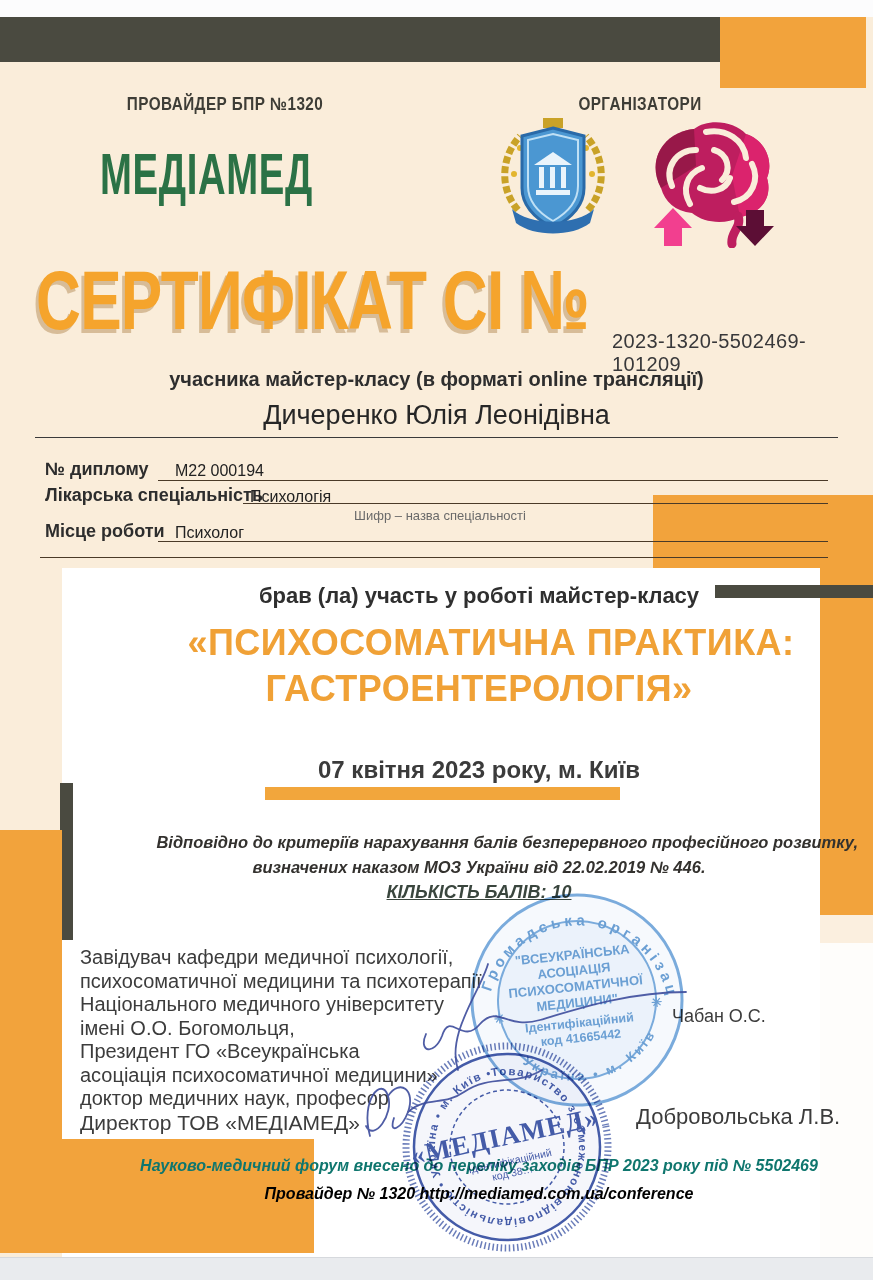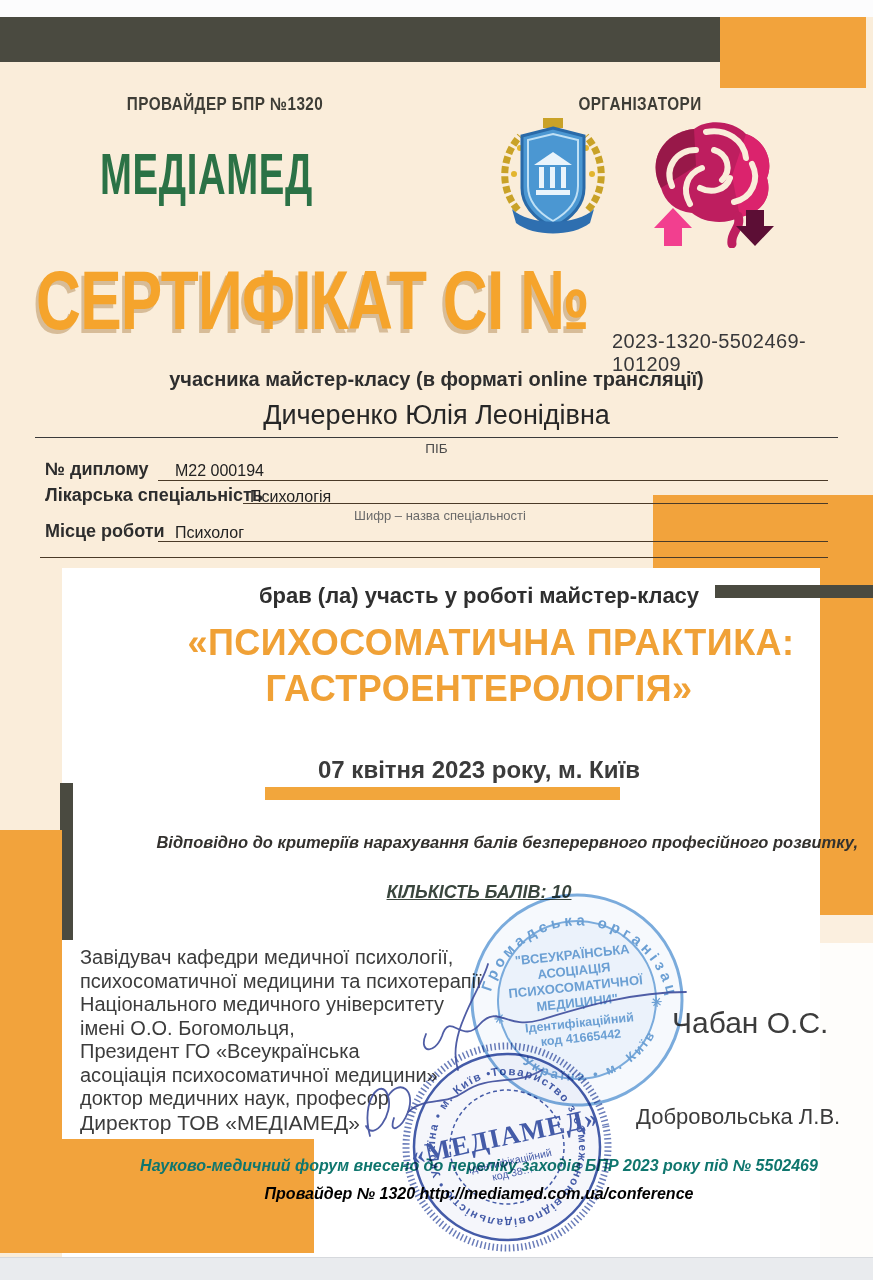--- a/index.html
+++ b/index.html
@@ -86,21 +86,20 @@
 
   <div class="abs" style="left:36px;top:256px;font-size:84px;font-weight:bold;line-height:1.05;color:#F5A42C;
               transform:scaleX(.74);transform-origin:left top;letter-spacing:-1px;
               text-shadow:-4px 4px 0 rgba(150,98,30,.35);white-space:nowrap;">СЕРТИФІКАТ СІ №</div>
   <div class="abs" style="left:612px;top:330px;font-size:20px;color:#38383A;letter-spacing:.4px;">2023-1320-5502469-101209</div>
 
   <div class="abs ctrfull" style="top:400px;font-size:27px;color:#262626;">Дичеренко Юлія Леонідівна</div>
 
   <div class="abs ctrfull" style="top:368px;font-size:20px;font-weight:bold;color:#2E2E2E;">учасника майстер-класу (в форматі online трансляції)</div>
   <div class="abs hline" style="left:35px;top:437px;width:803px;"></div>
-  <div class="abs ctrfull" style="top:441px;font-size:13.5px;color:#4a4a4a;">ПІБ</div>
 
   <div class="abs lbl" style="left:45px;top:459px;">№ диплому</div>
   <div class="abs val" style="left:175px;top:462px;">М22 000194</div>
   <div class="abs hline" style="left:158px;top:480px;width:670px;border-color:#4a3a28;"></div>
 
   <div class="abs lbl" style="left:45px;top:485px;">Лікарська спеціальність</div>
   <div class="abs val" style="left:250px;top:488px;">Психологія</div>
   <div class="abs hline" style="left:243px;top:503px;width:585px;border-color:#4a3a28;"></div>
   <div class="abs" style="left:300px;top:508px;width:280px;text-align:center;font-size:13px;color:#6a6a6a;">Шифр – назва спеціальності</div>
 
@@ -110,30 +109,31 @@
 
   <div class="abs hline" style="left:40px;top:557px;width:788px;border-color:#4a3a28;"></div>
 
   <div class="abs ctr" style="top:583px;font-size:22px;font-weight:bold;color:#2F2F2F;">брав (ла) участь у роботі майстер-класу</div>
   <div class="abs ctr" style="top:622px;font-size:36px;font-weight:bold;color:#F0A136;letter-spacing:.5px;padding-left:12px;">«ПСИХОСОМАТИЧНА ПРАКТИКА:</div>
   <div class="abs ctr" style="top:668px;font-size:36px;font-weight:bold;color:#F0A136;letter-spacing:.5px;">ГАСТРОЕНТЕРОЛОГІЯ»</div>
   <div class="abs ctr" style="top:756px;font-size:24px;font-weight:bold;color:#3B3B3B;">07 квітня 2023 року, м. Київ</div>
   <div class="abs" style="left:265px;top:787px;width:355px;height:13px;background:#F2A63C;"></div>
 
   <div class="abs ctr ital" style="top:833px;font-size:16.5px;text-align:right;">Відповідно до критеріїв нарахування балів безперервного професійного розвитку,</div>
+  <div class="abs ctr ital" style="top:858px;font-size:16.5px;">визначених наказом МОЗ України від 22.02.2019 № 446.</div>
   <div class="abs ctr ital" style="top:882px;font-size:18px;color:#3A463E;text-decoration:underline;">КІЛЬКІСТЬ БАЛІВ: 10</div>
 
   <div class="abs" style="left:80px;top:946px;width:490px;font-size:20px;line-height:23.5px;color:#3C3C3C;white-space:pre-line;">Завідувач кафедри медичної психології,
 психосоматичної медицини та психотерапії
 Національного медичного університету
 імені О.О. Богомольця,
 Президент ГО «Всеукраїнська
 асоціація психосоматичної медицини»
 доктор медичних наук, професор</div>
-  <div class="abs" style="left:672px;top:1006px;font-size:30px;color:#3C3C3C;text-align:right;">Чабан О.С.</div>
+  <div class="abs" style="left:672px;top:1006px;font-size:18px;color:#3C3C3C;text-align:right;">Чабан О.С.</div>
   <div class="abs" style="left:80px;top:1111px;font-size:21px;color:#3C3C3C;">Директор ТОВ «МЕДІАМЕД»</div>
   <div class="abs" style="left:636px;top:1104px;font-size:22px;color:#3C3C3C;">Добровольська Л.В.</div>
 
   <div class="abs ctr ital" style="top:1157px;font-size:16px;color:#0f766e;">Науково-медичний форум внесено до переліку заходів БПР 2023 року під № 5502469</div>
   <div class="abs ctr ital" style="top:1185px;font-size:16px;color:#000000;">Провайдер № 1320 http://mediamed.com.ua/conference</div>
 
   <div class="abs stamp" style="left:462px;top:885px;opacity:.92;">
     <svg width="230" height="230" viewBox="0 0 230 230">
       <g transform="rotate(-6 115 115)" fill="#5E97D0">
         <circle cx="115" cy="115" r="105" fill="rgba(170,200,235,.12)" stroke="#6FA4D9" stroke-width="3"></circle>

